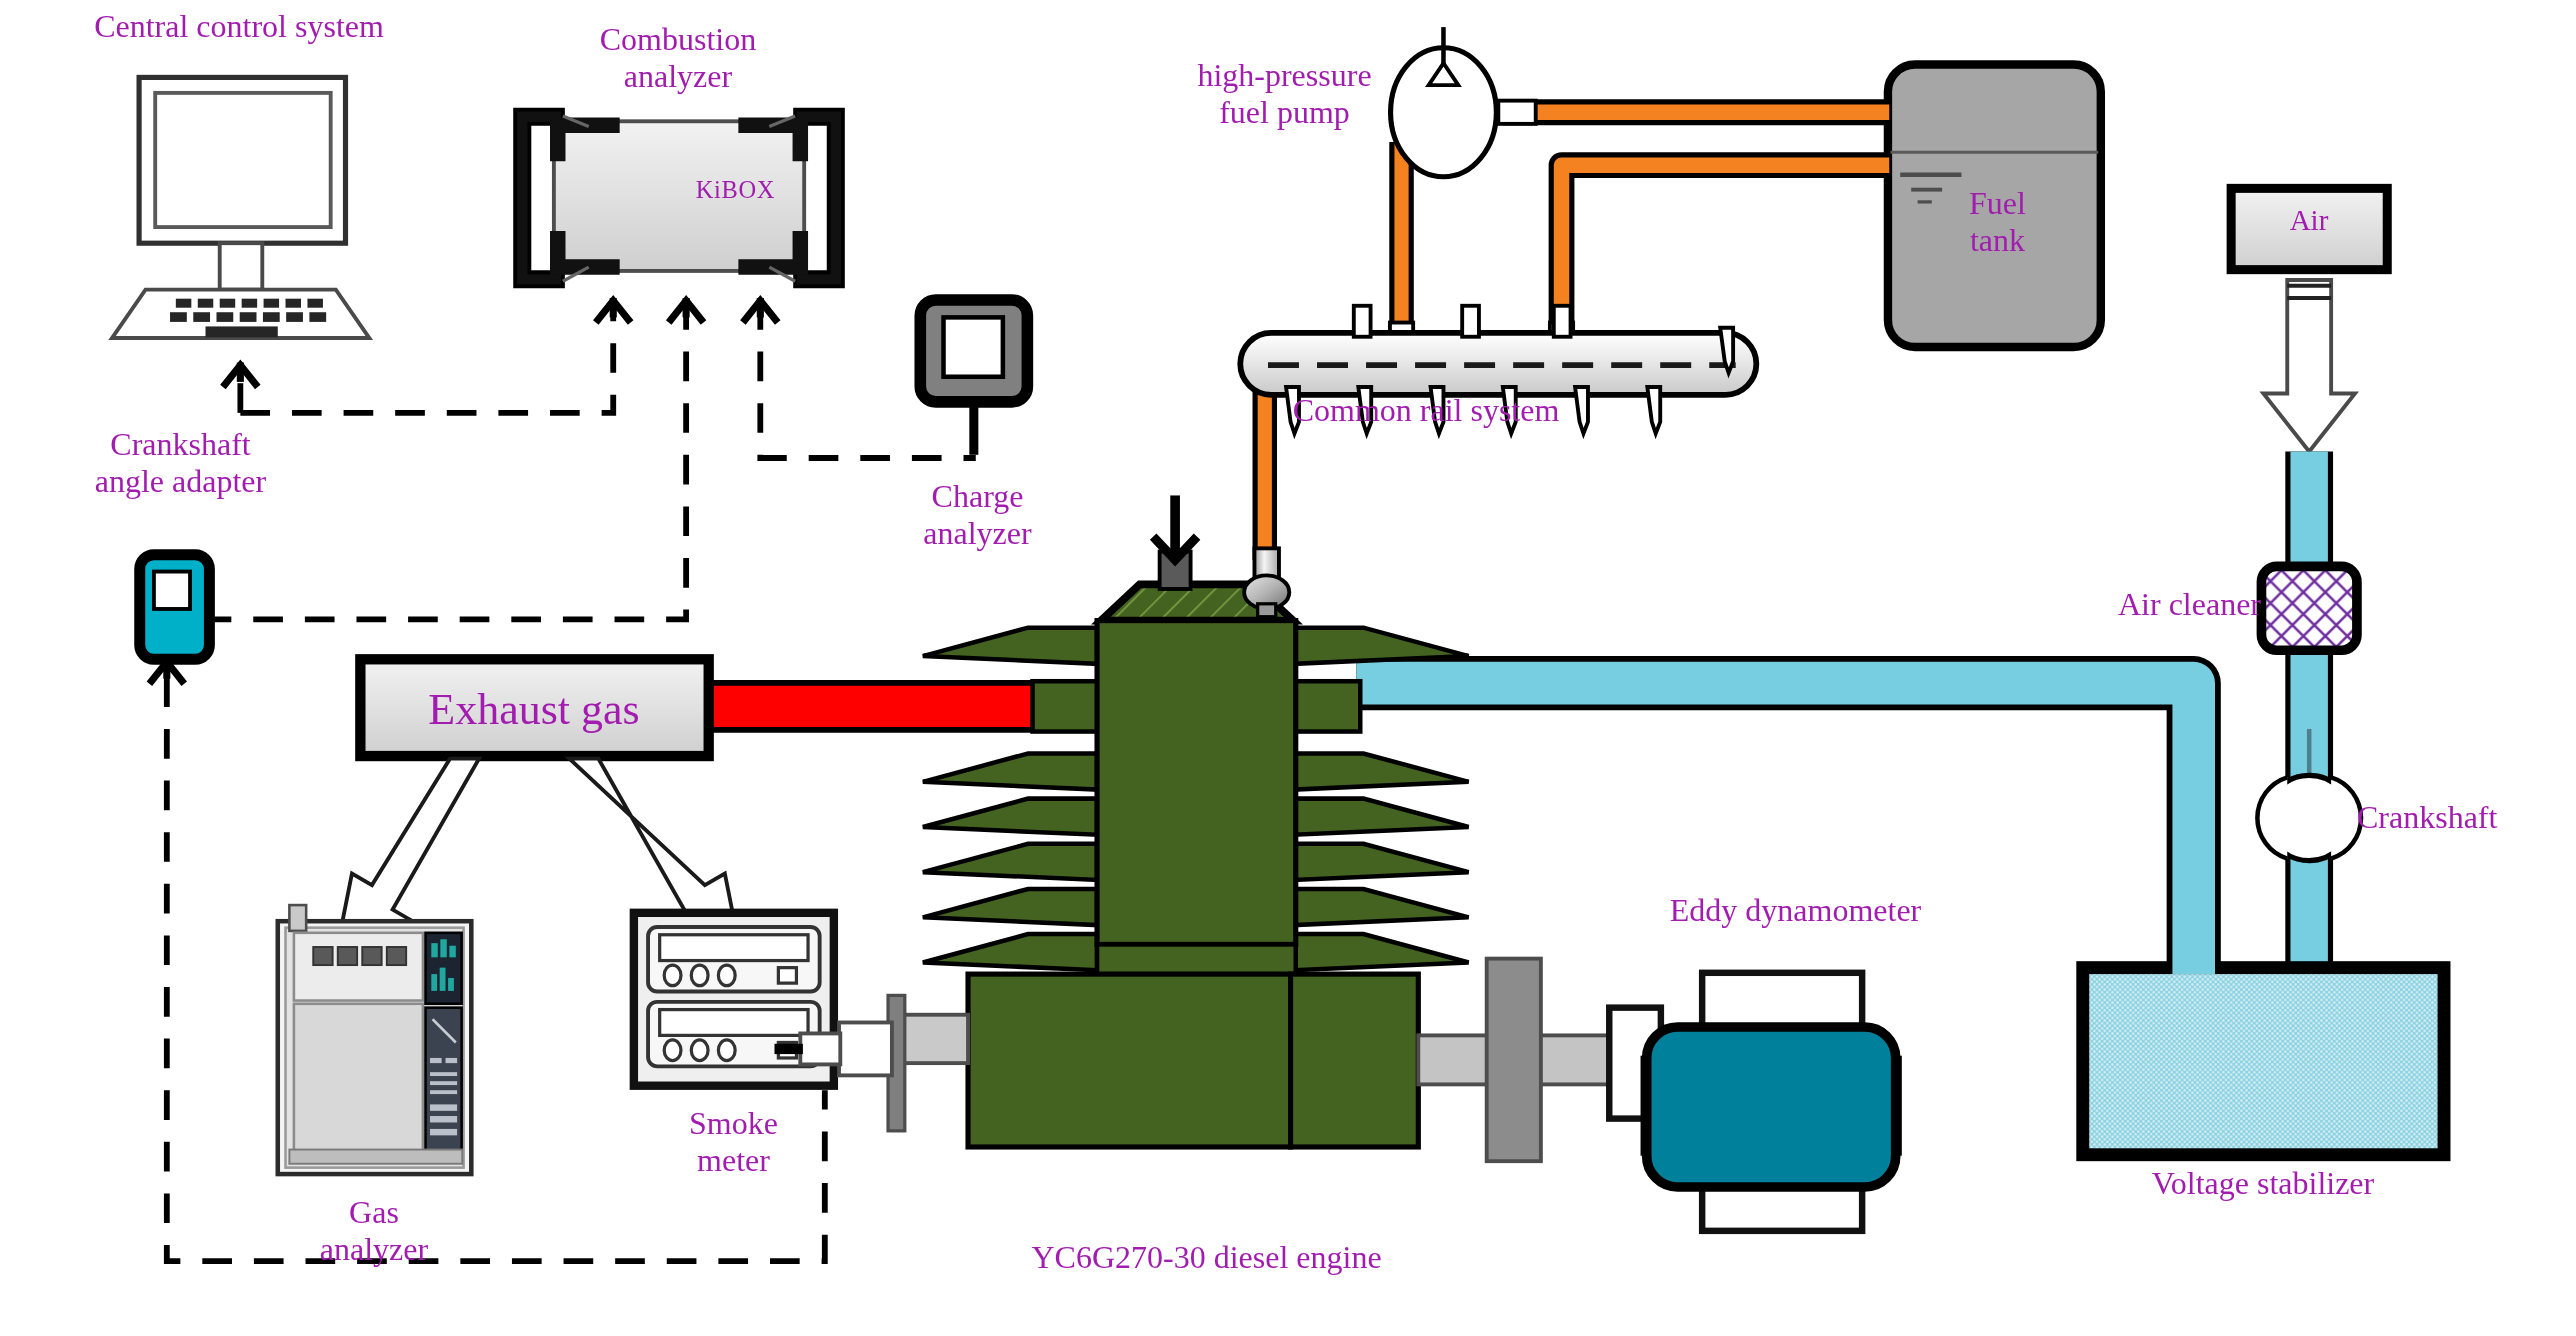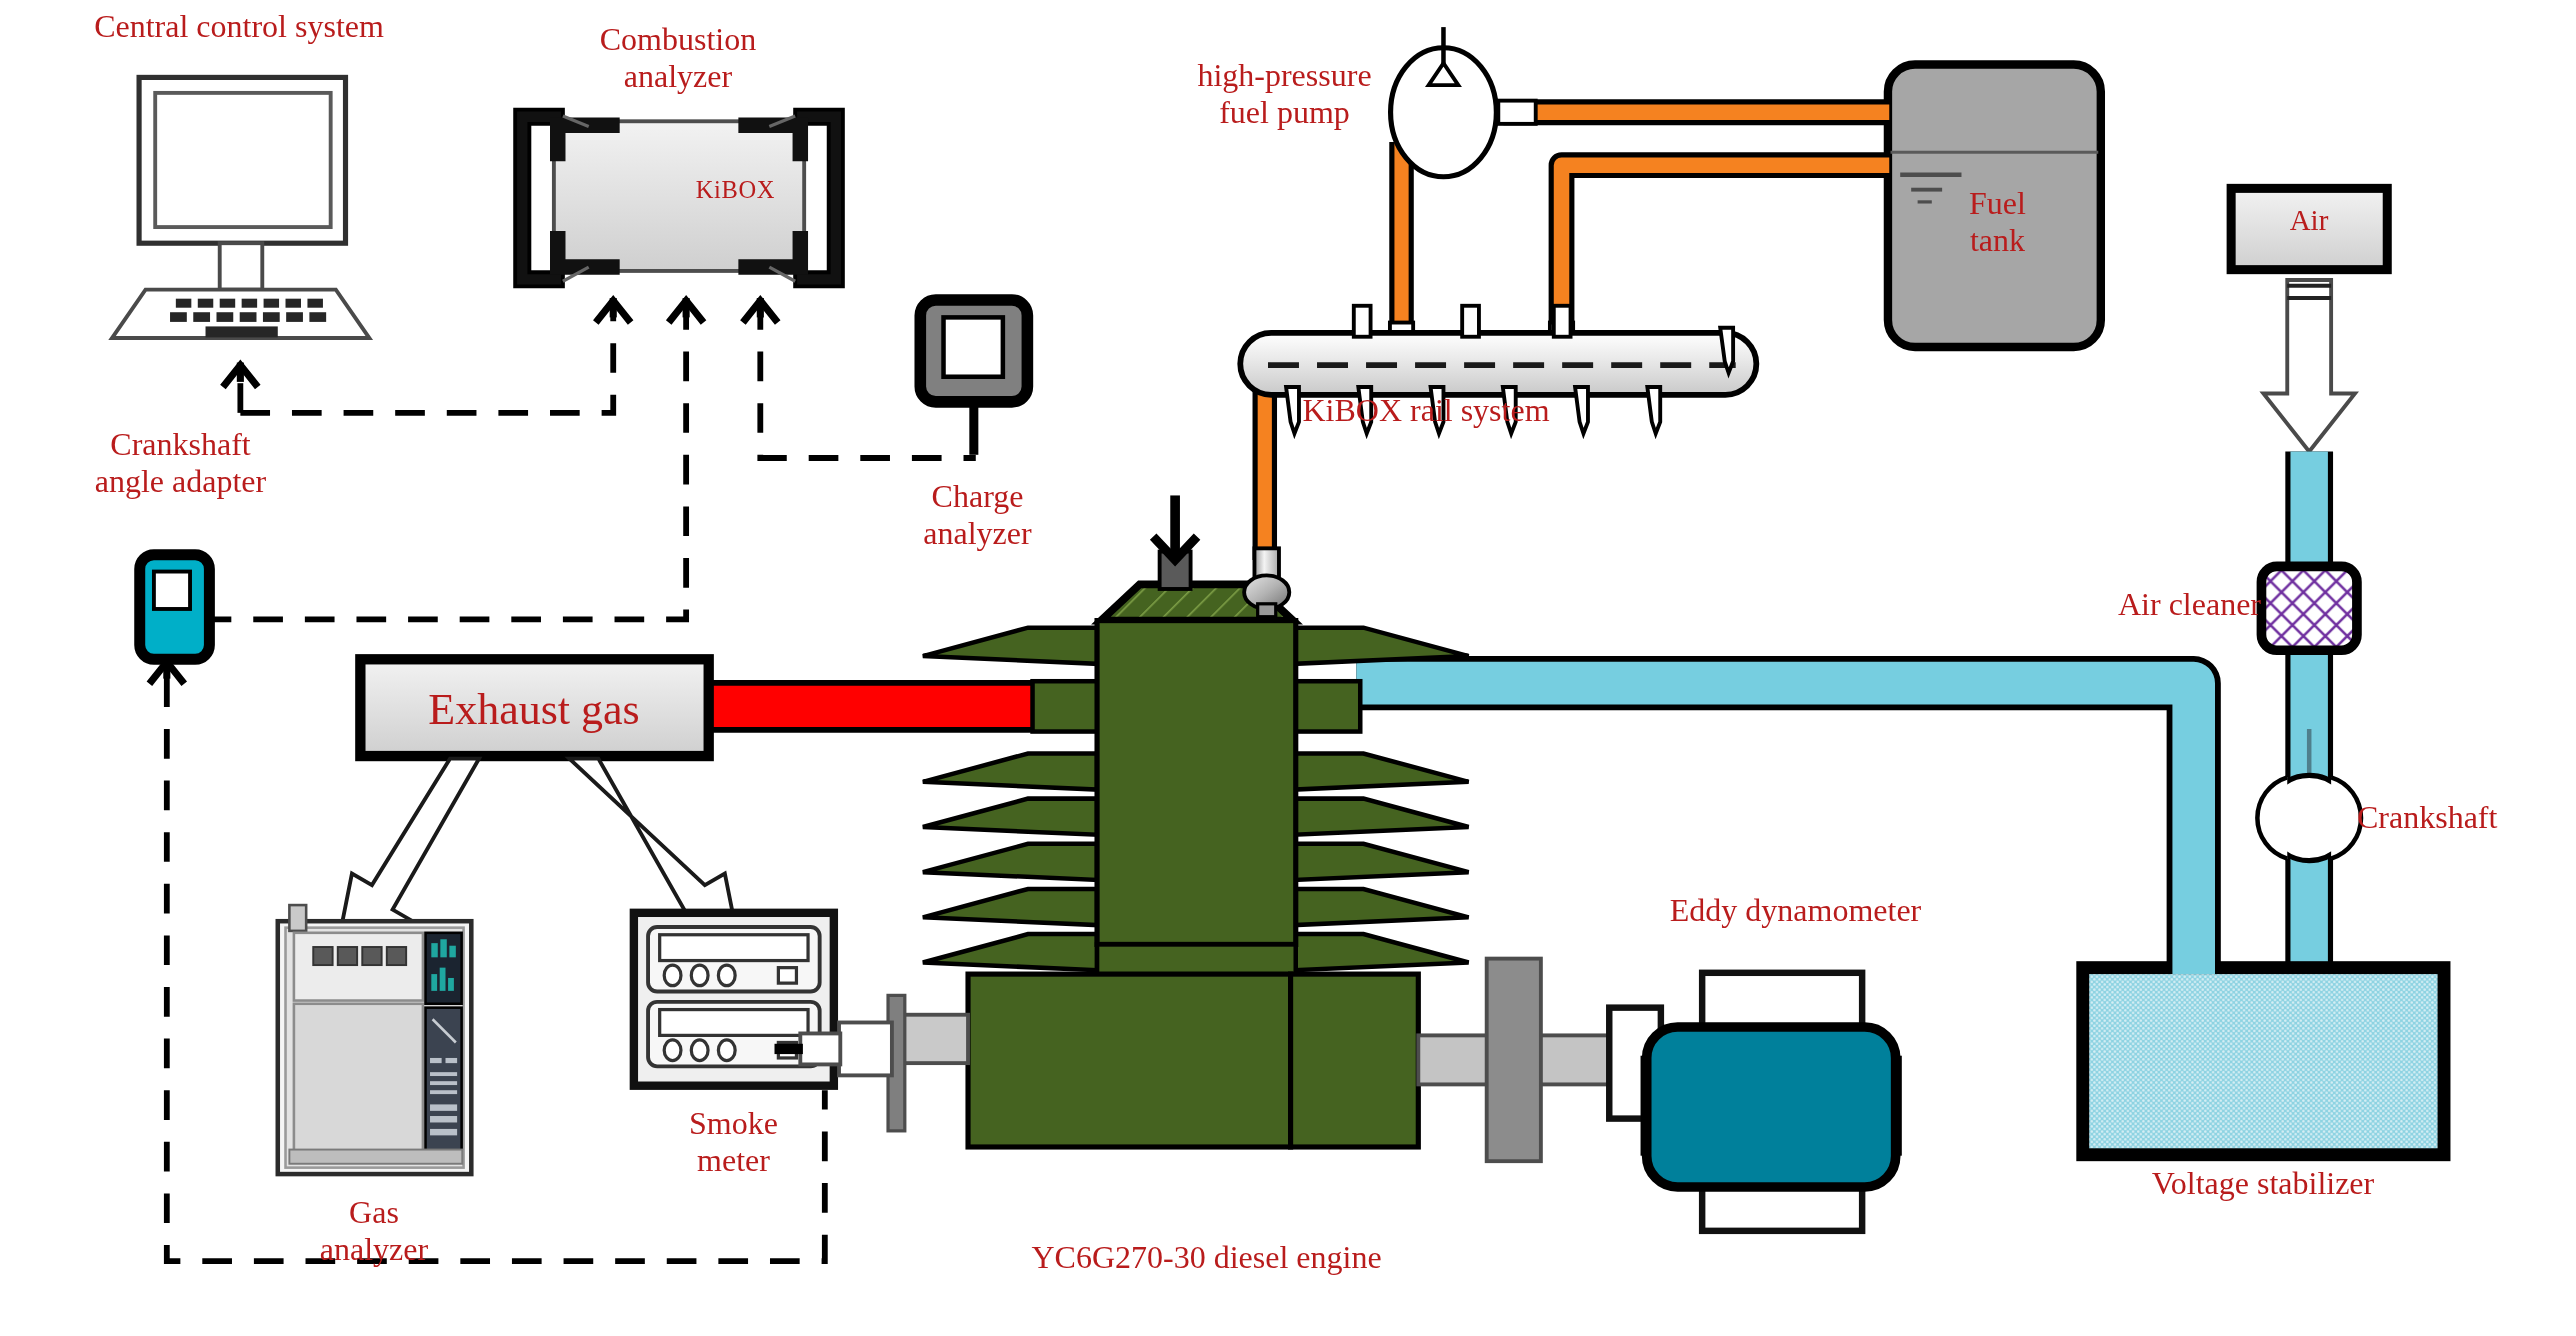--- a/index.html
+++ b/index.html
@@ -1,20 +1,20 @@
 <!DOCTYPE html>
 <html style="font-size:10.3px"><head>
 <meta charset="utf-8">
 <style>
   html,body{margin:0;padding:0;background:#fff;}
   body{width:2576px;height:1336px;position:relative;overflow:hidden;
        font-family:"Liberation Serif","DejaVu Serif",serif;}
   #stage{position:absolute;left:0;top:0;width:2576px;height:1336px;}
   svg{position:absolute;left:0;top:0;width:2576px;height:1336px;}
-  .lbl{position:absolute;color:#b91c1c;font-family:"Liberation Serif","DejaVu Serif",serif;
+  .lbl{position:absolute;color:#a21caf;font-family:"Liberation Serif","DejaVu Serif",serif;
        font-size:32px;line-height:1.16;text-align:center;white-space:pre;}
   .lbl.l{text-align:left;}
 </style>
 </head>
 <body>
 
 <div id="stage">
 
 <svg viewBox="0 0 3992 2071" xmlns="http://www.w3.org/2000/svg">
   <defs>
@@ -359,21 +359,21 @@
 
 <div class="lbl" style="left:6.5px;top:426px;width:348px;">Crankshaft
 angle adapter</div>
 
 <div class="lbl" style="left:839px;top:478px;width:277px;">Charge
 analyzer</div>
 
 <div class="lbl" style="left:1149px;top:57px;width:271px;">high-pressure
 fuel pump</div>
 
-<div class="lbl" style="left:1213px;top:392px;width:426px;">KiBOX rail system</div>
+<div class="lbl" style="left:1213px;top:392px;width:426px;">Common rail system</div>
 
 <div class="lbl" style="left:1917px;top:185px;width:161px;">Fuel
 tank</div>
 
 <div class="lbl" style="left:2231px;top:204px;width:156px;font-size:29px;">Air</div>
 
 <div class="lbl l" style="left:2022px;top:586px;width:239px;text-align:right;">Air cleaner</div>
 
 <div class="lbl l" style="left:2357px;top:799px;width:219px;">Crankshaft</div>
 

